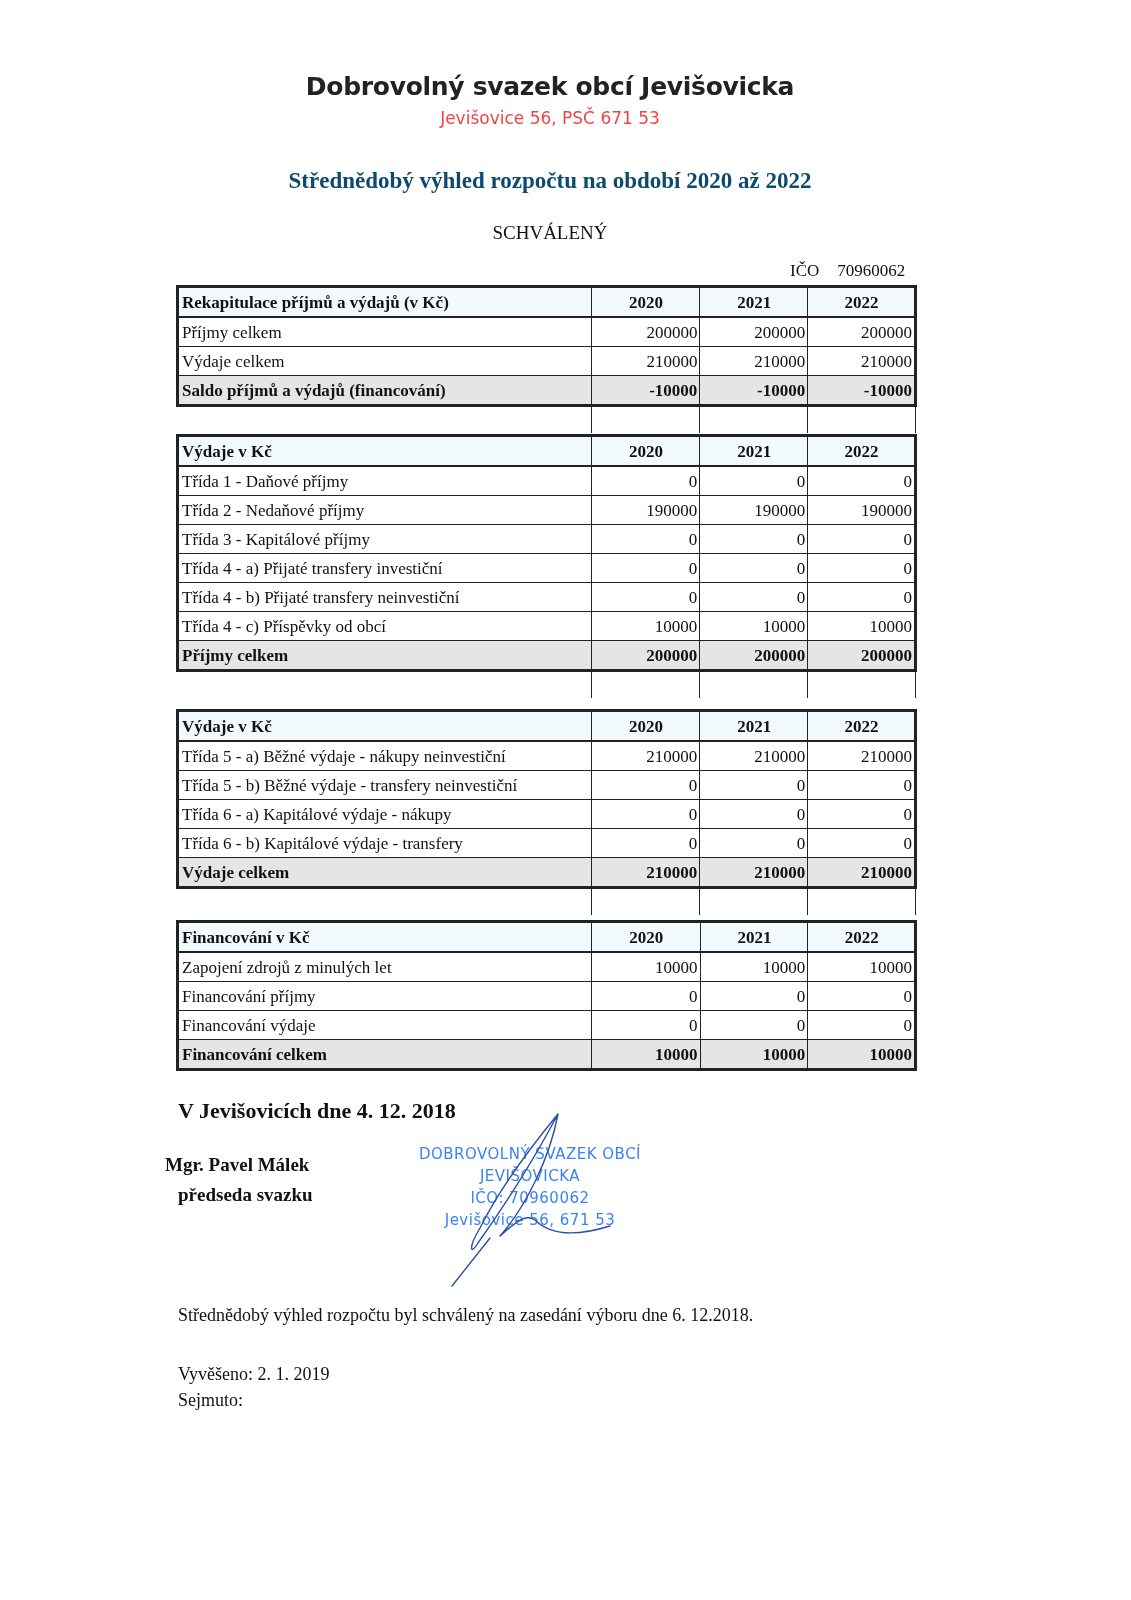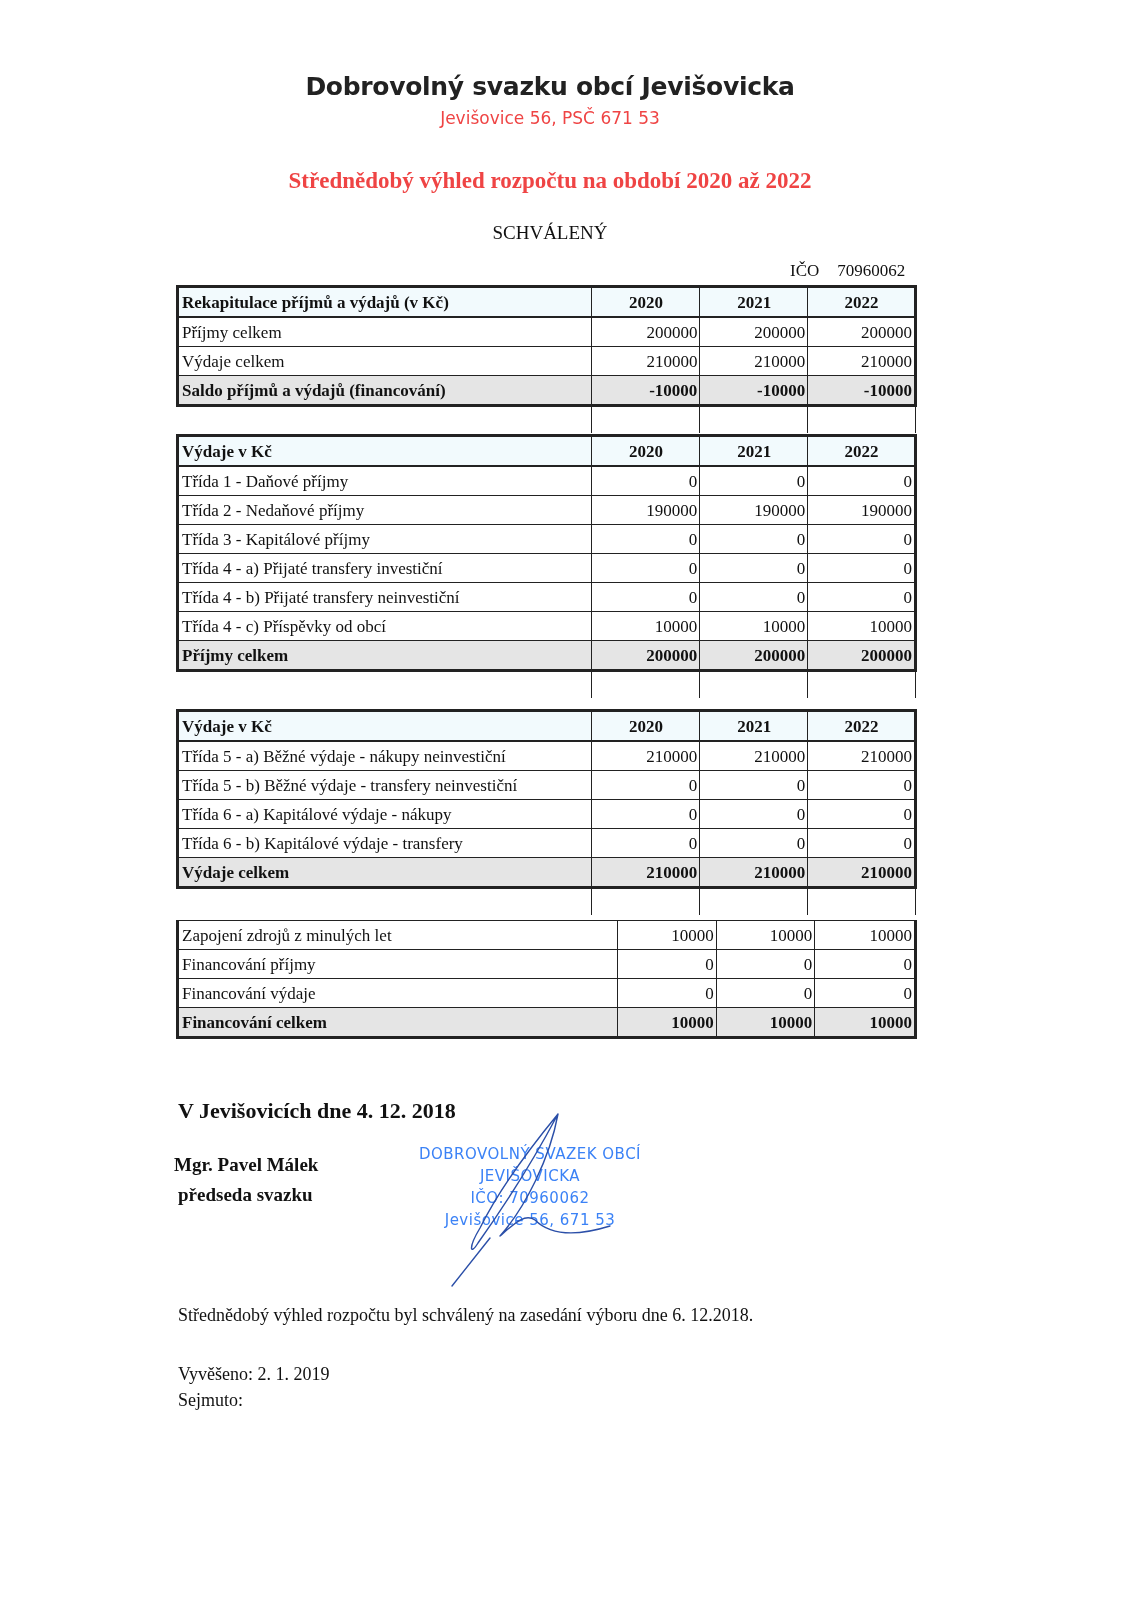--- a/index.html
+++ b/index.html
@@ -1,19 +1,19 @@
 <!DOCTYPE html>
 <html><head>
 <meta charset="utf-8">
 <style>
   html, body { margin: 0; padding: 0; background: #ffffff; }
   body { width: 1131px; height: 1600px; position: relative; overflow: hidden; font-family: "Liberation Serif", serif; color: #111; }
   .org-name { position: absolute; top: 72px; left: 0; width: 1100px; text-align: center; font-family: "DejaVu Sans", sans-serif; font-size: 25px; font-weight: bold; color: #222; letter-spacing: -0.3px; }
   .org-addr { position: absolute; top: 108px; left: 0; width: 1100px; text-align: center; font-family: "DejaVu Sans", sans-serif; font-size: 17px; color: #ef4444; }
-  .doc-title { position: absolute; top: 168px; left: 0; width: 1100px; text-align: center; font-size: 23px; font-weight: bold; color: #ef4444; }
+  .doc-title { position: absolute; top: 168px; left: 0; width: 1100px; text-align: center; font-size: 23px; font-weight: bold; color: #0c4a6e; }
   .doc-status { position: absolute; top: 222px; left: 0; width: 1100px; text-align: center; font-size: 19px; }
   .ico { position: absolute; top: 261px; left: 790px; font-size: 17px; }
   .ico span { margin-right: 18px; }
 
   .tbl { position: absolute; left: 176px; width: 741px; border-collapse: collapse; font-size: 17px; padding-left: 31px; }
   .tbl td { border: 1px solid #222; height: 28px; padding: 0 2px 0 3px; line-height: 1; vertical-align: middle; }
   .tbl td.num { text-align: right; }
   .tbl td.c0 { width: 414px; }
   .tbl td.c1 { width: 104px; }
   .tbl td.c2 { width: 103px; }
@@ -21,32 +21,32 @@
   .tbl tr.hdr td { background: #f2fafd; font-weight: bold; border-top: 3px solid #222; border-bottom: 2px solid #222; }
   .tbl tr.hdr td.num { text-align: center; }
   .tbl tr.total td { background: #e5e5e5; font-weight: bold; border-bottom: 3px solid #222; }
   .tbl td:first-child { border-left: 3px solid #222; }
   .tbl td:last-child { border-right: 3px solid #222; }
   .tbl tr.gap td { border-top: none; border-bottom: none; height: 26px; background: #fff; }
   .tbl tr.gap td:first-child { border-left: none; border-bottom: none; }
   .tbl tr.gap td:last-child { border-right: 1px solid #222; }
 
   .place-date { position: absolute; top: 1098px; left: 178px; font-size: 22px; font-weight: bold; }
-  .signer-name { position: absolute; top: 1154px; left: 174px; font-size: 19px; font-weight: bold; }
+  .signer-name { position: absolute; top: 1154px; left: 165px; font-size: 19px; font-weight: bold; }
   .signer-role { position: absolute; top: 1184px; left: 178px; font-size: 19px; font-weight: bold; }
   .stamp { position: absolute; top: 1143px; left: 400px; width: 260px; text-align: center; font-family: "DejaVu Sans", sans-serif; font-size: 15px; color: #3b82f6; line-height: 22px; letter-spacing: 0.5px; }
   .signature { position: absolute; top: 1108px; left: 430px; width: 200px; height: 180px; }
   .approval-note { position: absolute; top: 1305px; left: 178px; font-size: 18px; }
   .posted { position: absolute; top: 1364px; left: 178px; font-size: 18px; }
   .removed { position: absolute; top: 1390px; left: 178px; font-size: 18px; }
 </style>
 </head>
 <body>
 
-<div class="org-name">Dobrovolný svazku obcí Jevišovicka</div>
+<div class="org-name">Dobrovolný svazek obcí Jevišovicka</div>
 <div class="org-addr">Jevišovice 56, PSČ  671 53</div>
 <div class="doc-title">Střednědobý výhled rozpočtu na období 2020 až 2022</div>
 <div class="doc-status">SCHVÁLENÝ</div>
 <div class="ico"><span>IČO</span><span style="margin-right:0">70960062</span></div>
 
 <table class="tbl" style="top:285px;">
   <tbody>
       <tr class="hdr">
     <td class="c0">Rekapitulace příjmů a výdajů (v Kč)</td>
     <td class="c1 num">2020</td>
@@ -181,20 +181,26 @@
         <td></td>
         <td></td>
         <td></td>
         <td></td>
       </tr>
 </tbody>
   </table>
 
 <table class="tbl" style="top:920px;">
   <tbody>
+      <tr class="hdr">
+    <td class="c0">Financování v Kč</td>
+    <td class="c1 num">2020</td>
+    <td class="c2 num">2021</td>
+    <td class="c3 num">2022</td>
+  </tr>
   <tr>
     <td>Zapojení zdrojů z minulých let</td>
     <td class="num">10000</td>
     <td class="num">10000</td>
     <td class="num">10000</td>
   </tr>
   <tr>
     <td>Financování příjmy</td>
     <td class="num">0</td>
     <td class="num">0</td>

